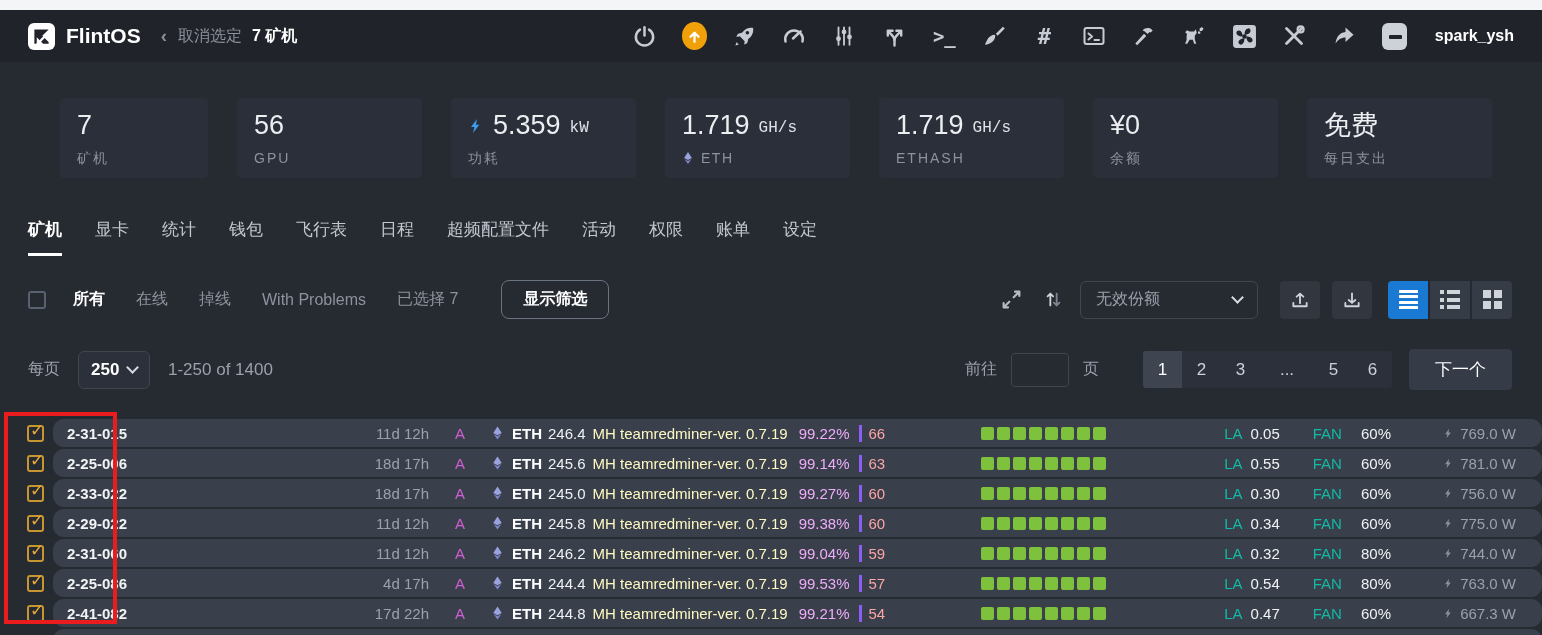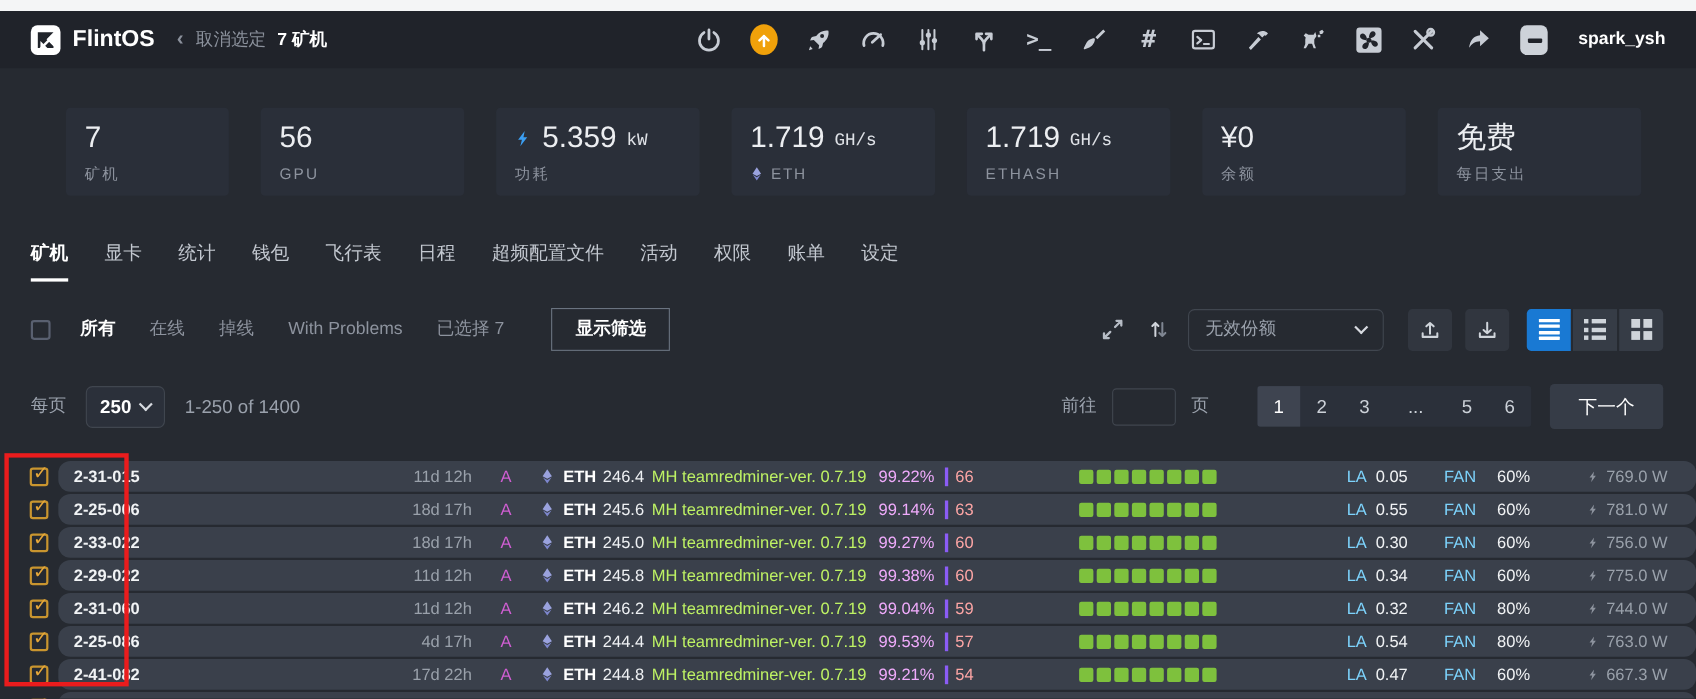--- a/index.html
+++ b/index.html
@@ -40,21 +40,21 @@
   .tabs { display: flex; gap: 33px; padding: 40px 0 0 28px; font-size: 17px; color: #c3c8d0; }
   .tab { padding-bottom: 15px; cursor: pointer; position: relative; white-space: nowrap; }
   .tab.active { color: #fff; font-weight: bold; }
   .tab.active::after { content: ""; position: absolute; left: 0; right: 0; bottom: 0; height: 3px; background: #fff; }
 
   
   .filter-row { display: flex; align-items: center; padding: 24px 30px 0 28px; }
   .cb-empty { width: 18px; height: 18px; border: 2px solid #596070; border-radius: 3px; margin-right: 27px; cursor: pointer; }
   .filter-link { font-size: 16px; color: #8d939e; margin-right: 31px; cursor: pointer; white-space: nowrap; }
   .filter-link.active { color: #fff; font-weight: bold; }
-  .show-filter-btn { margin-left: 12px; border: 1px solid #6a7380; border-radius: 0; padding: 8px 21px; color: #fff; font-weight: bold; font-size: 16px; background: transparent; cursor: pointer; font-family: inherit; }
+  .show-filter-btn { margin-left: 12px; border: 1px solid #6a7380; border-radius: 8px; padding: 8px 21px; color: #fff; font-weight: bold; font-size: 16px; background: transparent; cursor: pointer; font-family: inherit; }
   .filter-right { margin-left: auto; display: flex; align-items: center; gap: 12px; }
   .icon-plain { display: flex; align-items: center; justify-content: center; width: 30px; height: 34px; cursor: pointer; }
   .sort-select { width: 178px; height: 38px; border: 1px solid #40464f; border-radius: 6px; background: #262a31; color: #9aa1ac; font-size: 16px; display: flex; align-items: center; padding: 0 15px; cursor: pointer; margin-right: 10px; }
   .chev { width: 9px; height: 9px; border-right: 2.4px solid #d7dae0; border-bottom: 2.4px solid #d7dae0; transform: rotate(45deg); margin-left: auto; margin-top: -5px; }
   .icon-btn { width: 40px; height: 38px; background: #31363f; border-radius: 4px; display: flex; align-items: center; justify-content: center; cursor: pointer; }
   .view-group { display: flex; gap: 2px; margin-left: 4px; }
   .view-btn { width: 40px; height: 38px; background: #363c46; display: flex; align-items: center; justify-content: center; cursor: pointer; }
   .view-btn:first-child { border-radius: 4px 0 0 4px; }
   .view-btn:last-child { border-radius: 0 4px 4px 0; }
   .view-btn.active { background: #1979d3; }
@@ -87,27 +87,27 @@
   .row-checkbox { width: 17px; height: 17px; border: 2px solid #c9952f; border-radius: 3px; position: relative; cursor: pointer; display: block; }
   .checkmark { position: absolute; left: 1px; top: -7px; color: #e7a83a; font-size: 17px; font-weight: bold; }
   .row-content { flex: 1; background: #3a404b; display: flex; align-items: center; padding: 0 26px 0 14px; font-size: 15px; border-radius: 11px; }
   .w-name { width: 296px; font-weight: bold; color: #f1f3f5; cursor: pointer; }
   .w-uptime { width: 66px; text-align: right; color: #9aa1ab; }
   .w-flag { width: 62px; text-align: center; color: #cf5ed2; }
   .w-coin-group { display: flex; align-items: center; }
   .eth-icon { display: flex; align-items: center; margin-right: 8px; }
   .w-coin { font-weight: bold; color: #fff; }
   .w-rate { color: #eef0f3; margin-left: 6px; }
-  .w-miner { color: #bef264; margin-left: 7px; }
+  .w-miner { color: #fef9c3; margin-left: 7px; }
   .w-accept { color: #f0abfc; margin-left: 11px; }
   .w-invalid { color: #fca5a5; margin-left: 9px; border-left: 3px solid #8b5cf6; padding-left: 7px; }
   .w-squares { display: flex; gap: 3px; margin-left: auto; }
   .gpu-square { width: 13px; height: 13px; background: #7ec13d; border-radius: 2px; cursor: pointer; }
   .w-la { margin-left: 118px; white-space: nowrap; }
-  .w-la .lbl, .w-fan .lbl { color: #7dd3fc; }
+  .w-la .lbl, .w-fan .lbl { color: #14b8a6; }
   .w-la .val { color: #f0f2f4; margin-left: 8px; }
   .w-fan { margin-left: 33px; white-space: nowrap; }
   .w-fan .val { color: #f0f2f4; margin-left: 19px; }
   .w-power { margin-left: 29px; display: flex; align-items: center; gap: 6px; color: #9aa1ab; width: 96px; justify-content: flex-end; white-space: nowrap; }
 
   .red-annotation { position: absolute; left: 4px; top: 412px; width: 113px; height: 212px; border: 4px solid #ea1c1d; pointer-events: none; z-index: 10; }
 </style>
 </head>
 <body>
 

